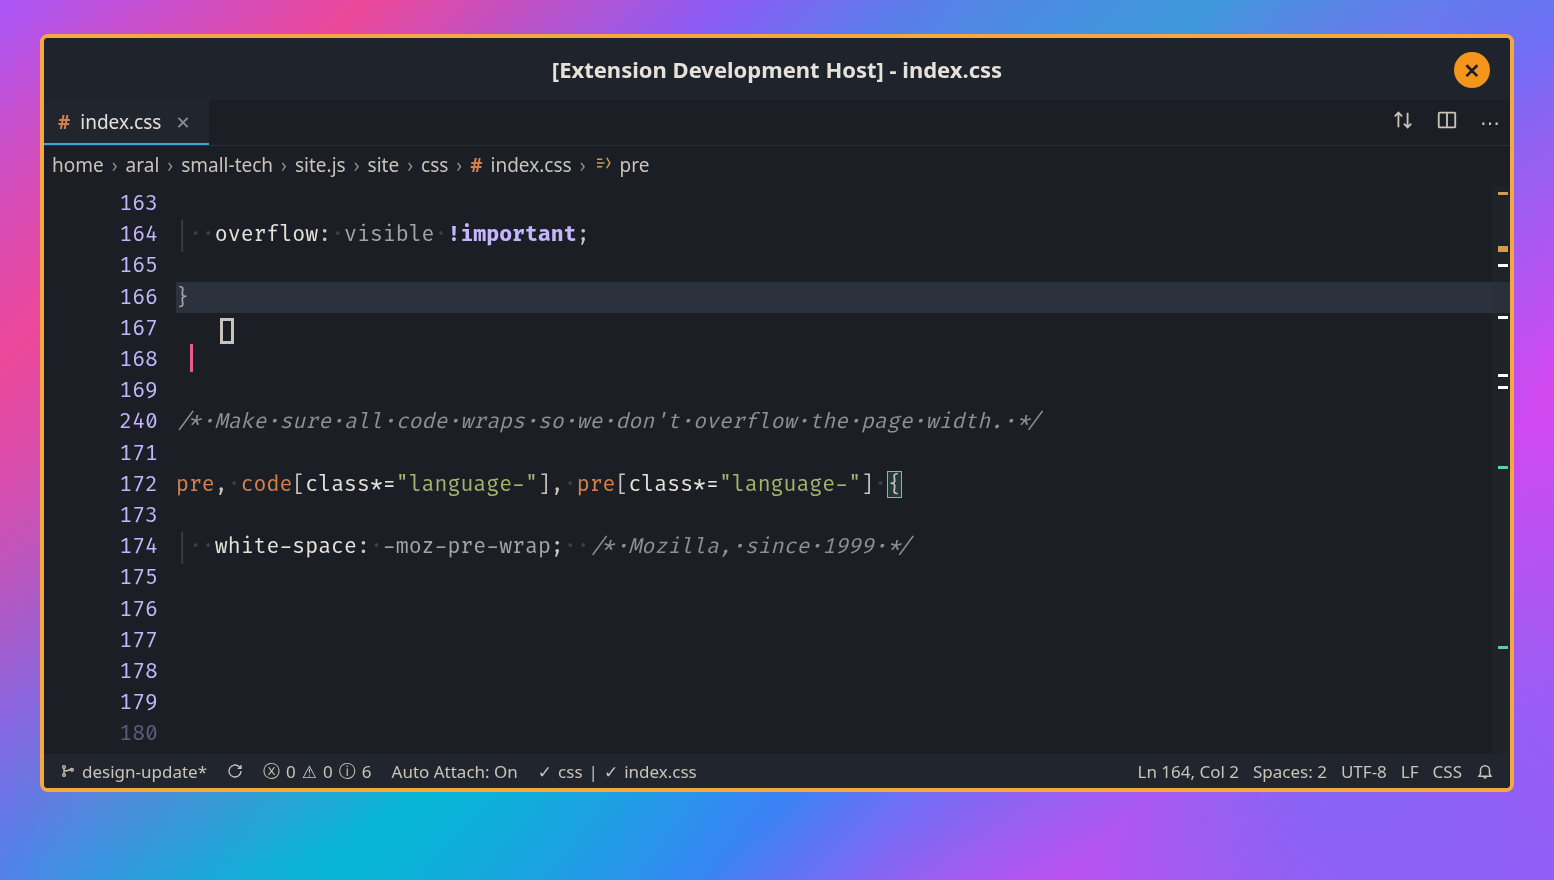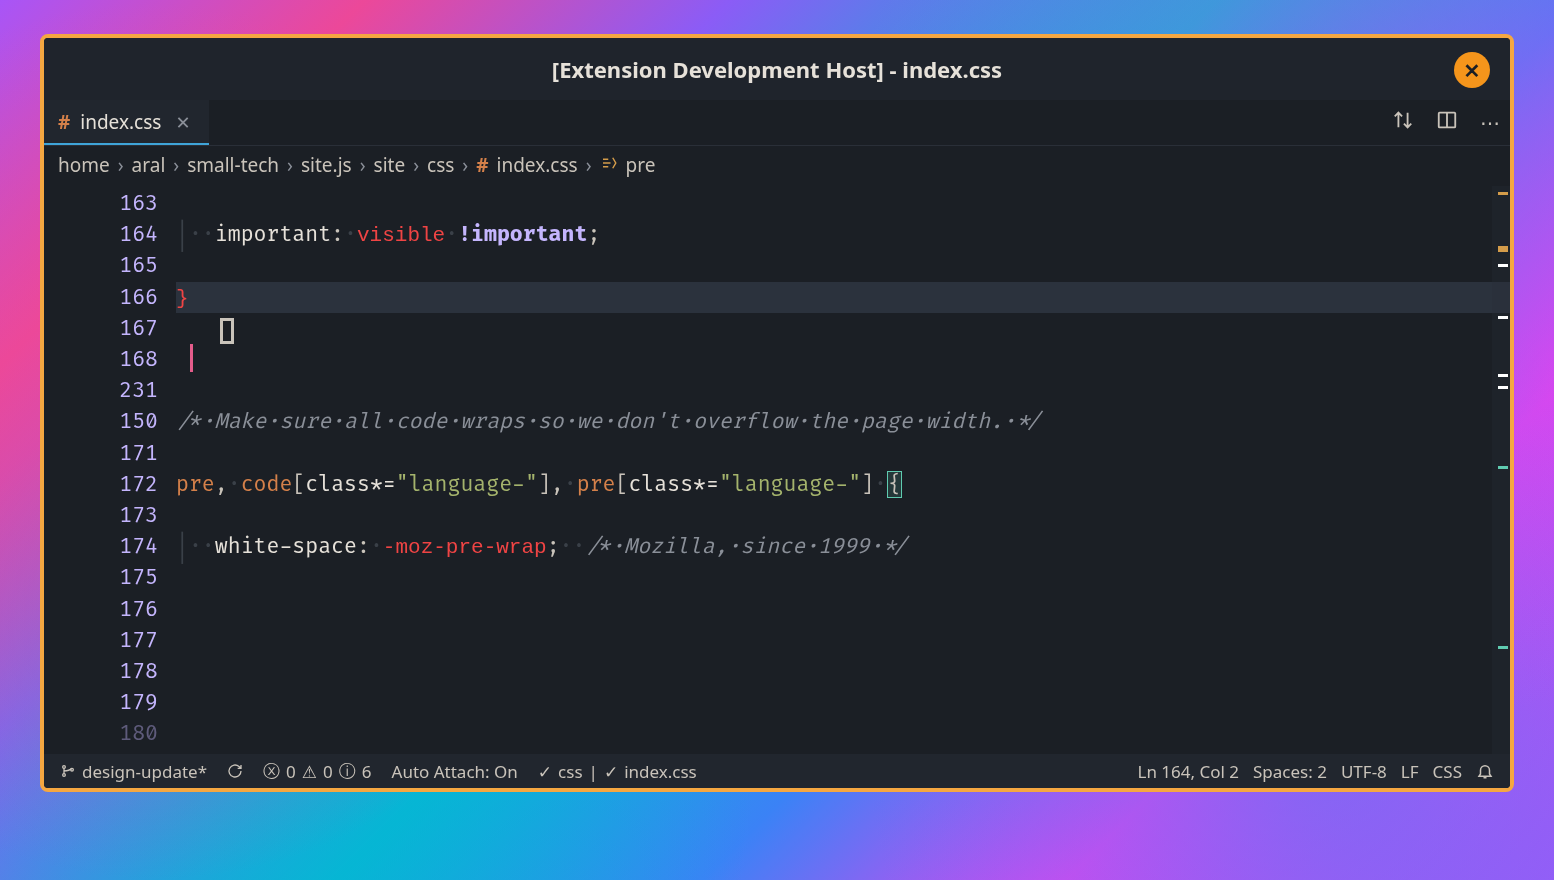--- a/index.html
+++ b/index.html
@@ -61,21 +61,21 @@
   background: #21262e;
   border-bottom: 2px solid #3fa4d8;
   color: #e6e1d9;
   font-size: 19px;
 }
 .tab-icon { color: #d4804a; font-weight: 700; }
 .tab-close { color: #8a8f98; font-size: 18px; cursor: pointer; padding: 0 4px; }
 .tabbar-actions { margin-left: auto; display: flex; align-items: center; gap: 22px; color: #c9c3ba; }
 .tabbar-actions span { cursor: pointer; font-size: 20px; }
 .breadcrumbs {
-  padding: 6px 14px 8px;
+  padding: 6px 8px 8px;
   display: flex; align-items: center; gap: 8px;
   color: #c9c3ba; font-size: 19px;
   flex-wrap: wrap;
 }
 .crumb { cursor: pointer; }
 .crumb-sep { color: #8a8f98; }
 .crumb-icon-hash { color: #d4804a; font-weight: 700; }
 .crumb-icon-symbol { color: #d49c4a; }
 .editor-area {
   flex: 1;
@@ -100,21 +100,21 @@
   padding-top: 2px;
   color: #c9c3ba;
   white-space: pre;
   position: relative;
 }
 .code-line { height: 31.2px; position: relative; }
 .hl-line { background: rgba(60,70,85,0.5); }
 .ws { color: #3a4048; }
 .indent-guide { color: #3a4048; }
 .c-prop { color: #e6e1d9; }
-.c-val { color: #ef4444; font-family: Liberation Mono, monospace; }
+.c-val { color: #a3a3a3; }
 .c-imp { color: #c4b5fd; font-weight: bold; }
 .c-punc { color: #c9c3ba; }
 .c-sel { color: #d4804a; }
 .c-str { color: #a4b36c; }
 .c-comment { color: #8a8f98; font-style: italic; }
 .bracket-match { border: 1px solid #5fcbb0; background: rgba(95,203,176,0.15); }
 .cursor-beam {
   position: absolute;
   left: 44px; top: 36px;
   width: 14px; height: 26px;
@@ -207,35 +207,35 @@
   </div>
 
   <div class="editor-area">
     <div class="gutter">
       <div>163</div>
       <div>164</div>
       <div>165</div>
       <div>166</div>
       <div>167</div>
       <div>168</div>
-      <div>231</div>
-      <div>150</div>
+      <div>169</div>
+      <div>240</div>
       <div>171</div>
       <div>172</div>
       <div>173</div>
       <div>174</div>
       <div>175</div>
       <div>176</div>
       <div>177</div>
       <div>178</div>
       <div>179</div>
       <div style="opacity:.4">180</div>
     </div>
     <div class="code">
-<div class="code-line"><span class="indent-guide">│</span><span class="ws">··</span><span class="c-prop">important</span><span class="c-punc">:</span><span class="ws">·</span><span class="c-val">visible</span><span class="ws">·</span><span class="c-imp">!important</span><span class="c-punc">;</span></div>
+<div class="code-line"><span class="indent-guide">│</span><span class="ws">··</span><span class="c-prop">overflow</span><span class="c-punc">:</span><span class="ws">·</span><span class="c-val">visible</span><span class="ws">·</span><span class="c-imp">!important</span><span class="c-punc">;</span></div>
 <div class="code-line hl-line"><span class="c-val">}</span><span class="cursor-beam"></span></div>
 <div class="code-line" style="position:relative"><span class="cursor-pink"></span></div>
 <div class="code-line"><span class="c-comment">/*·Make·sure·all·code·wraps·so·we·don't·overflow·the·page·width.·*/</span></div>
 <div class="code-line"><span class="c-sel">pre</span><span class="c-punc">,</span><span class="ws">·</span><span class="c-sel">code</span><span class="c-punc">[</span><span class="c-prop">class*=</span><span class="c-str">"language-"</span><span class="c-punc">],</span><span class="ws">·</span><span class="c-sel">pre</span><span class="c-punc">[</span><span class="c-prop">class*=</span><span class="c-str">"language-"</span><span class="c-punc">]</span><span class="ws">·</span><span class="c-punc bracket-match">{</span></div>
 <div class="code-line"><span class="indent-guide">│</span><span class="ws">··</span><span class="c-prop">white-space</span><span class="c-punc">:</span><span class="ws">·</span><span class="c-val">-moz-pre-wrap</span><span class="c-punc">;</span><span class="ws">··</span><span class="c-comment">/*·Mozilla,·since·1999·*/</span></div>
 
 
 
 
 

